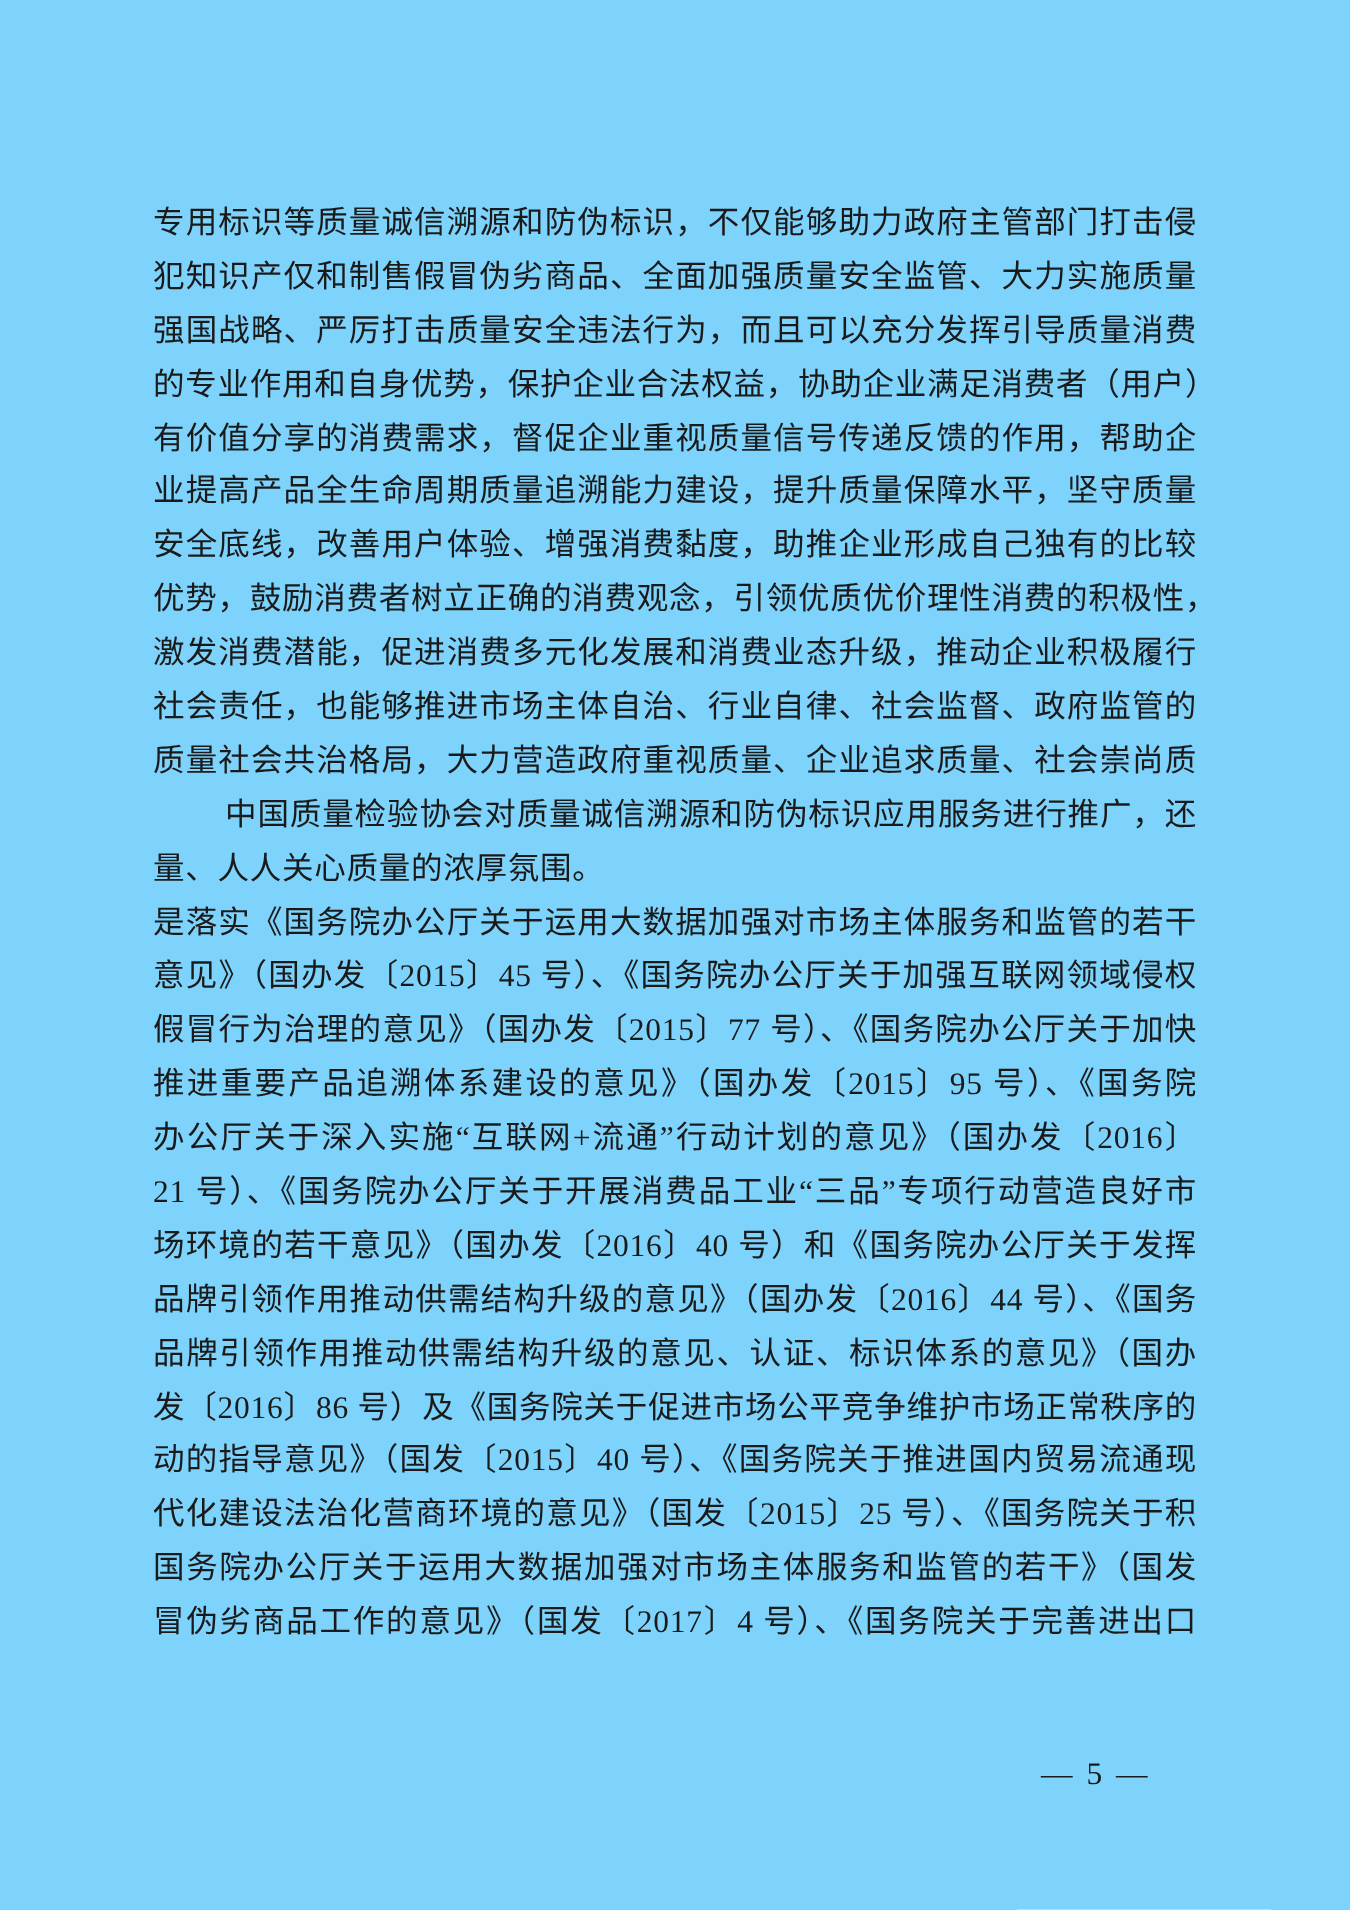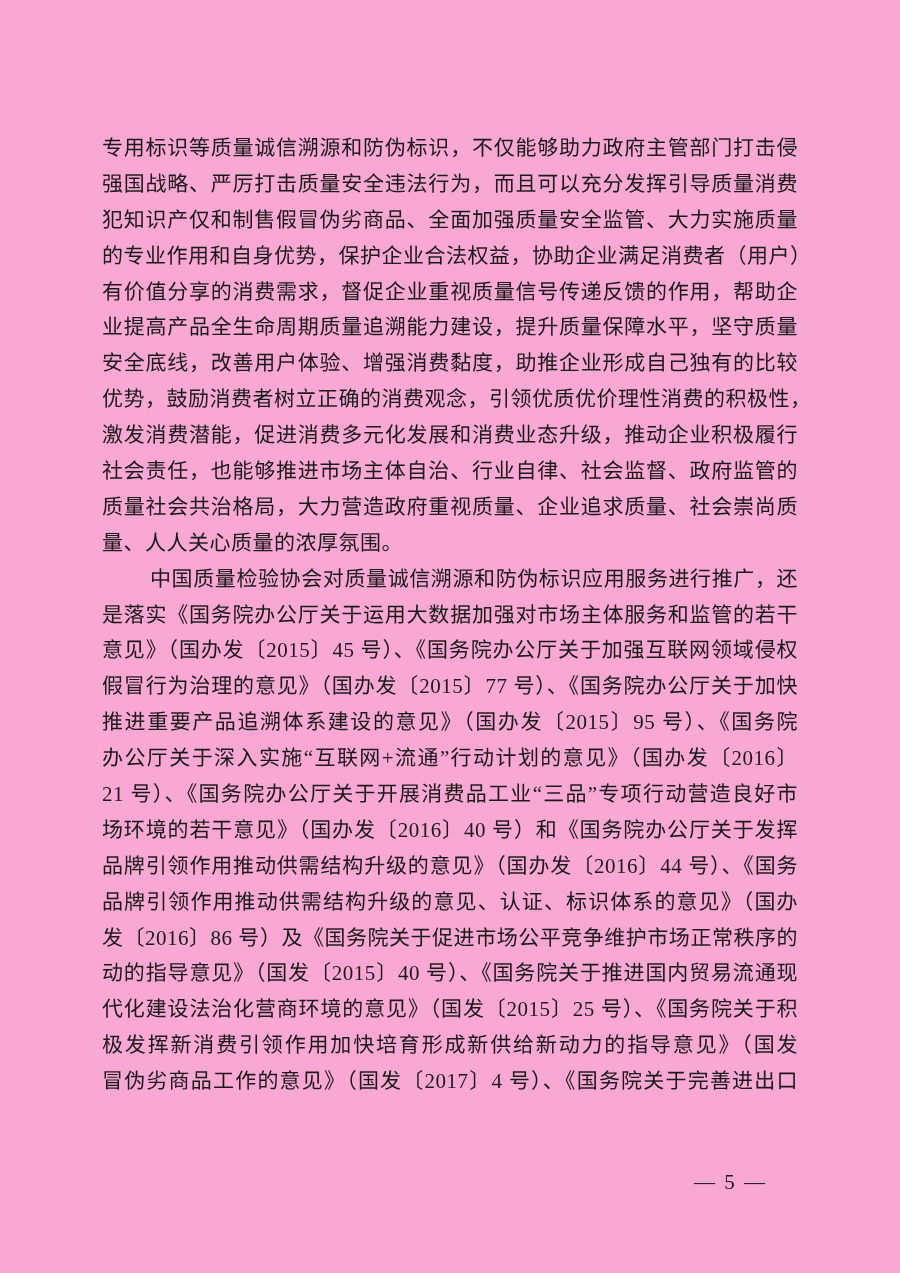--- a/index.html
+++ b/index.html
@@ -6,21 +6,21 @@
   html, body {
     margin: 0;
     padding: 0;
     background: #e8e8e8;
   }
   .page {
     position: relative;
     width: 900px;
     height: 1273px;
     margin: 0 auto;
-    background: #f9a8d4;
+    background: #7dd3fc;
     overflow: hidden;
     font-family: "Liberation Serif", "DejaVu Serif", serif;
     color: #1a1a1a;
   }
   .body-text {
     position: absolute;
     left: 102px;
     top: 131px;
     width: 696px;
   }
@@ -49,41 +49,41 @@
     color: #1a1a1a;
     white-space: nowrap;
   }
 </style>
 </head>
 <body>
 
 <div class="page">
   <div class="body-text">
     <div class="line">专用标识等质量诚信溯源和防伪标识，不仅能够助力政府主管部门打击侵</div>
+    <div class="line">犯知识产仅和制售假冒伪劣商品、全面加强质量安全监管、大力实施质量</div>
     <div class="line">强国战略、严厉打击质量安全违法行为，而且可以充分发挥引导质量消费</div>
-    <div class="line">犯知识产仅和制售假冒伪劣商品、全面加强质量安全监管、大力实施质量</div>
     <div class="line">的专业作用和自身优势，保护企业合法权益，协助企业满足消费者（用户）</div>
     <div class="line">有价值分享的消费需求，督促企业重视质量信号传递反馈的作用，帮助企</div>
     <div class="line">业提高产品全生命周期质量追溯能力建设，提升质量保障水平，坚守质量</div>
     <div class="line">安全底线，改善用户体验、增强消费黏度，助推企业形成自己独有的比较</div>
     <div class="line">优势，鼓励消费者树立正确的消费观念，引领优质优价理性消费的积极性，</div>
     <div class="line">激发消费潜能，促进消费多元化发展和消费业态升级，推动企业积极履行</div>
     <div class="line">社会责任，也能够推进市场主体自治、行业自律、社会监督、政府监管的</div>
     <div class="line">质量社会共治格局，大力营造政府重视质量、企业追求质量、社会崇尚质</div>
+    <div class="line indented">中国质量检验协会对质量诚信溯源和防伪标识应用服务进行推广，还</div>
     <div class="line para-end">量、人人关心质量的浓厚氛围。</div>
-    <div class="line indented">中国质量检验协会对质量诚信溯源和防伪标识应用服务进行推广，还</div>
     <div class="line">是落实《国务院办公厅关于运用大数据加强对市场主体服务和监管的若干</div>
     <div class="line">意见》（国办发〔2015〕45 号）、《国务院办公厅关于加强互联网领域侵权</div>
     <div class="line">假冒行为治理的意见》（国办发〔2015〕77 号）、《国务院办公厅关于加快</div>
     <div class="line">推进重要产品追溯体系建设的意见》（国办发〔2015〕95 号）、《国务院</div>
     <div class="line">办公厅关于深入实施“互联网+流通”行动计划的意见》（国办发〔2016〕</div>
     <div class="line">21 号）、《国务院办公厅关于开展消费品工业“三品”专项行动营造良好市</div>
     <div class="line">场环境的若干意见》（国办发〔2016〕40 号）和《国务院办公厅关于发挥</div>
     <div class="line">品牌引领作用推动供需结构升级的意见》（国办发〔2016〕44 号）、《国务</div>
     <div class="line">品牌引领作用推动供需结构升级的意见、认证、标识体系的意见》（国办</div>
     <div class="line">发〔2016〕86 号）及《国务院关于促进市场公平竞争维护市场正常秩序的</div>
     <div class="line">动的指导意见》（国发〔2015〕40 号）、《国务院关于推进国内贸易流通现</div>
     <div class="line">代化建设法治化营商环境的意见》（国发〔2015〕25 号）、《国务院关于积</div>
-    <div class="line">极发挥新消费引领作用加快培育形成新供给新动力的指导意见》（国发</div>
+    <div class="line">国务院办公厅关于运用大数据加强对市场主体服务和监管的若干》（国发</div>
     <div class="line">冒伪劣商品工作的意见》（国发〔2017〕4 号）、《国务院关于完善进出口</div>
   </div>
   <div class="page-number">— 5 —</div>
 </div>
 
 </body></html>

